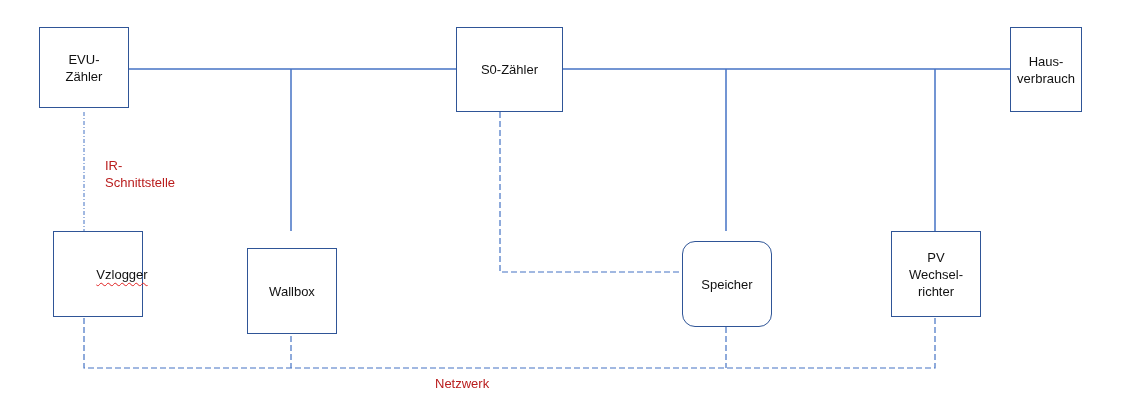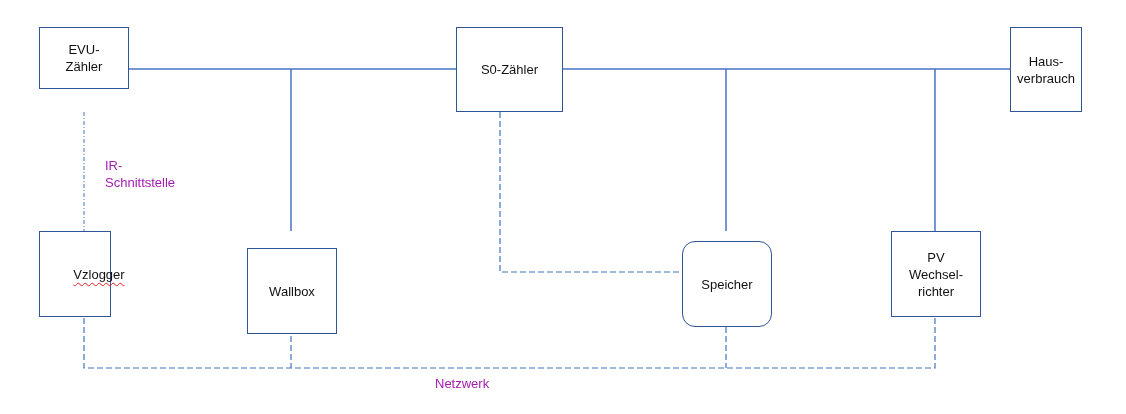--- a/index.html
+++ b/index.html
@@ -1,19 +1,19 @@
 <!DOCTYPE html>
 <html><head>
 <meta charset="utf-8">
 <style>
   html, body { margin: 0; padding: 0; background: #ffffff; }
   body { width: 1126px; height: 414px; position: relative; overflow: hidden; font-family: "Liberation Sans", "DejaVu Sans", sans-serif; }
   svg { position: absolute; left: 0; top: 0; }
   .box { position: absolute; box-sizing: border-box; border: 1.5px solid #2f5597; background: #fff; display: flex; align-items: center; justify-content: center; text-align: center; font-size: 13px; color: #111; line-height: 17px; }
-  .lbl { position: absolute; font-size: 13px; color: #a21caf; line-height: 17px; }
+  .lbl { position: absolute; font-size: 13px; color: #b91c1c; line-height: 17px; }
   .spell { text-decoration: underline wavy #e02020; text-decoration-thickness: 1px; text-underline-offset: 3px; }
   .ml { white-space: pre-line; }
 </style>
 </head>
 <body>
 
 <svg width="1126" height="414">
 
   <line x1="128" y1="69" x2="456" y2="69" stroke="#4472c4" stroke-width="1.5"></line>
   <line x1="545" y1="69" x2="1010" y2="69" stroke="#4472c4" stroke-width="1.5"></line>
@@ -23,32 +23,32 @@
 
   <line x1="84" y1="112" x2="84" y2="231" stroke="#4472c4" stroke-width="1" stroke-dasharray="4 2 1 2"></line>
 
   <polyline points="500,112 500,272 682,272" fill="none" stroke="#4472c4" stroke-width="1.2" stroke-dasharray="6 3"></polyline>
 
   <polyline points="84,318 84,368 935,368 935,318" fill="none" stroke="#4472c4" stroke-width="1.2" stroke-dasharray="6 3"></polyline>
   <line x1="291" y1="318" x2="291" y2="368" stroke="#4472c4" stroke-width="1.2" stroke-dasharray="6 3"></line>
   <line x1="726" y1="318" x2="726" y2="368" stroke="#4472c4" stroke-width="1.2" stroke-dasharray="6 3"></line>
 </svg>
 
-<div class="box" style="left:39px;top:27px;width:90px;height:62px;">
+<div class="box" style="left:39px;top:27px;width:90px;height:81px;">
   <span class="ml">EVU-
 Zähler</span>
 </div>
 <div class="box" style="left:456px;top:27px;width:107px;height:85px;">
   <span class="ml">S0-Zähler</span>
 </div>
 <div class="box" style="left:1010px;top:27px;width:72px;height:85px;">
   <span class="ml">Haus-
 verbrauch</span>
 </div>
-<div class="box" style="left:39px;top:231px;width:72px;height:86px;padding-left:48px;">
+<div class="box" style="left:53px;top:231px;width:90px;height:86px;padding-left:48px;">
   <span class="spell">Vzlogger</span>
 </div>
 <div class="box" style="left:247px;top:248px;width:90px;height:86px;">
   <span>Wallbox</span>
 </div>
 <div class="box" style="left:682px;top:241px;width:90px;height:86px;border-radius:13px;">
   <span>Speicher</span>
 </div>
 <div class="box" style="left:891px;top:231px;width:90px;height:86px;">
   <span class="ml">PV

